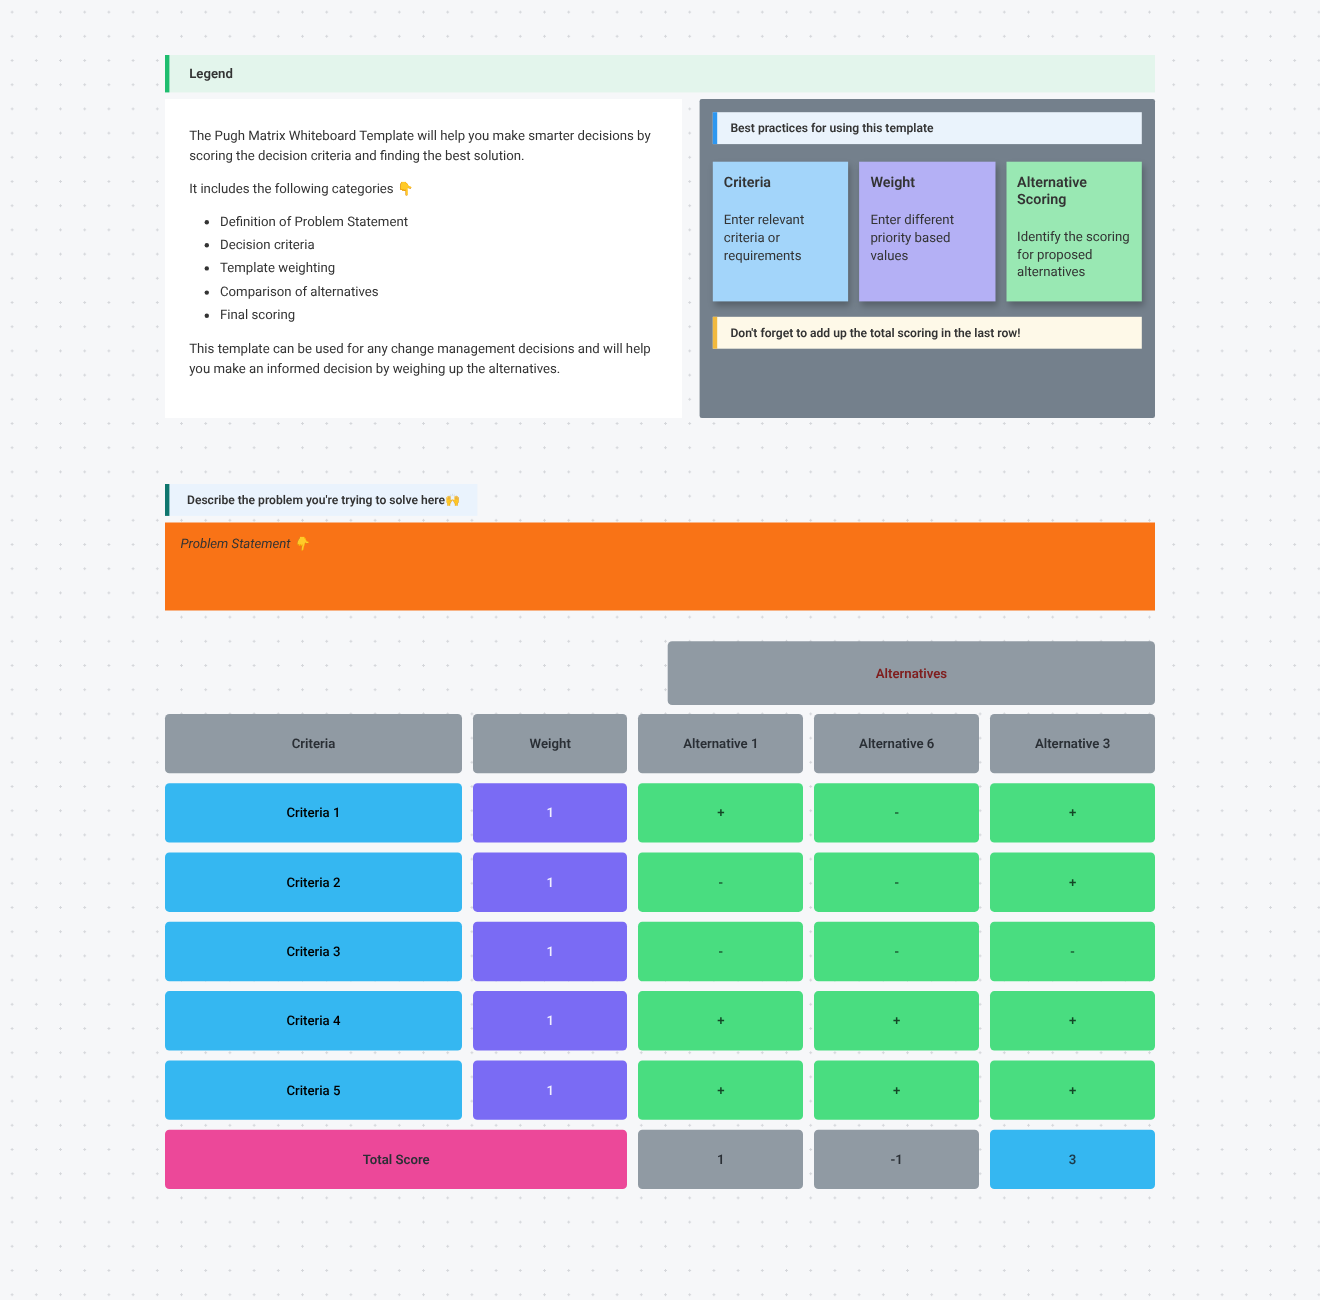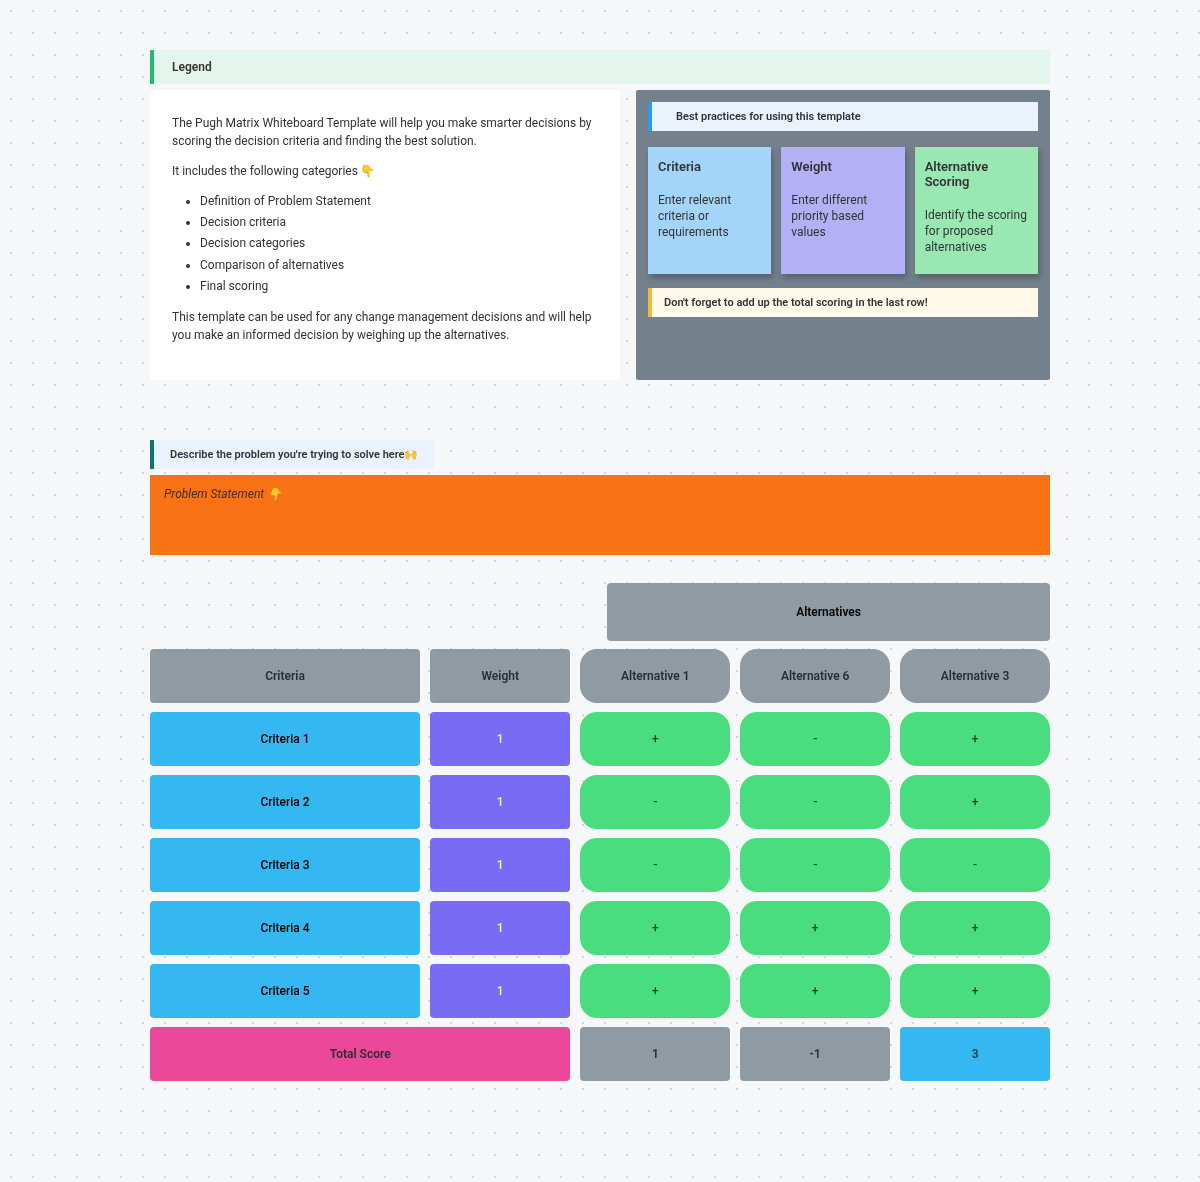--- a/index.html
+++ b/index.html
@@ -33,21 +33,21 @@
 .desc-box li { margin-bottom: 2px; line-height:1.6;}
 .practices-panel {
   flex: 0 0 46%;
   background: #74808c;
   padding: 12px;
   border-radius: 2px;
 }
 .practices-header {
   background: #eaf3fc;
   border-left: 4px solid #2e97f0;
-  padding: 8px 24px;
+  padding: 8px 12px;
   font-weight: 600;
   margin-bottom: 16px;
   font-size: 11px;
 }
 .sticky-row { display: flex; gap: 10px; margin-bottom: 14px; }
 .sticky {
   flex: 1;
   padding: 12px 10px 18px 10px;
   box-shadow: 2px 4px 6px rgba(0,0,0,0.25);
   font-size: 13px;
@@ -79,40 +79,40 @@
   padding: 12px 14px;
   font-style: italic;
   margin-bottom: 28px;
 }
 .matrix { }
 .alt-header-row { display: flex; margin-bottom: 8px; }
 .alt-spacer { width: 50.8%; }
 .alt-header {
   flex: 1;
   background: #909aa3;
-  color: #000000;
+  color: #7f1d1d;
   font-weight: 600;
   text-align: center;
   padding: 22px 0;
   border-radius: 4px;
 }
 .row { display: flex; gap: 10px; margin-bottom: 9px; }
 .cell {
   text-align: center;
   padding: 20px 6px;
   border-radius: 4px;
   font-size: 12px;
   font-weight: 500;
   display:flex;
   align-items:center;
   justify-content:center;
 }
 .crit-col { flex: 0 0 30%; }
 .wt-col { flex: 0 0 15.6%; }
-.alt-col { flex: 1; border-radius: 17px; }
+.alt-col { flex: 1; }
 .hdr { background: #909aa3; color: #2a2f35; font-weight: 600; }
 .crit-cell { background: #35b7f1; color: #000000; }
 .wt-cell { background: #7a6bf4; color: #f0eeff; }
 .score-cell { background: #49dd80; color: #144727; }
 .total-left {
   flex: 0 0 calc(30% + 15.6% + 10px);
   background: #ec4899;
   color: #2a2f35;
   font-weight: 600;
 }
@@ -128,21 +128,21 @@
   <span>Legend</span>
 </div>
 
 <div class="top-row">
   <div class="desc-box">
     <p>The Pugh Matrix Whiteboard Template will help you make smarter decisions by scoring the decision criteria and finding the best solution.</p>
     <p>It includes the following categories 👇</p>
     <ul>
       <li>Definition of Problem Statement</li>
       <li>Decision criteria</li>
-      <li>Decision categories</li>
+      <li>Template weighting</li>
       <li>Comparison of alternatives</li>
       <li>Final scoring</li>
     </ul>
     <p>This template can be used for any change management decisions and will help you make an informed decision by weighing up the alternatives.</p>
   </div>
 
   <div class="practices-panel">
     <div class="practices-header">Best practices for using this template</div>
     <div class="sticky-row">
       <div class="sticky sticky-blue">

